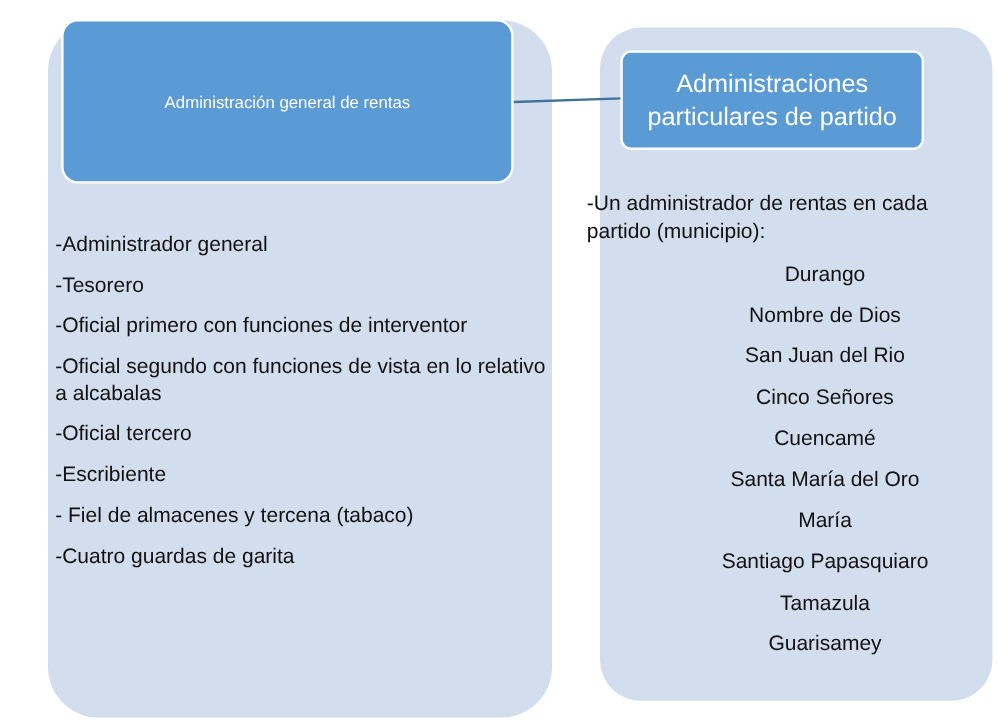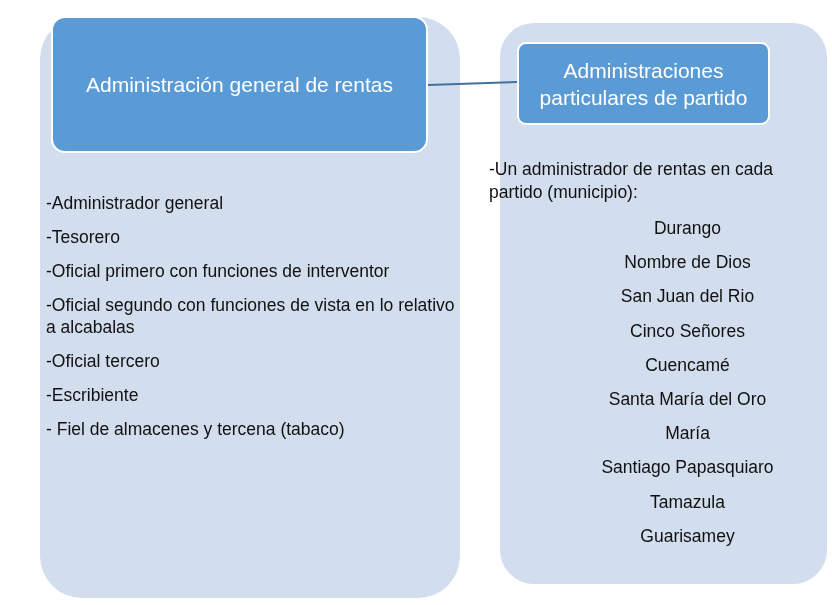--- a/index.html
+++ b/index.html
@@ -10,21 +10,21 @@
     .panel {
       position: absolute; background: #d2dded; border-radius: 42px;
     }
     #left-panel { left: 40px; top: 17px; width: 420px; height: 581px; }
     #right-panel { left: 500px; top: 23px; width: 327px; height: 561px; border-radius: 34px; }
     .header-box {
       position: absolute; background: #5b9bd5; border: 2px solid #ffffff; border-radius: 12px;
       color: #ffffff; display: flex; align-items: center; justify-content: center; text-align: center;
       box-sizing: border-box;
     }
-    #left-header { left: 51px; top: 16px; width: 377px; height: 137px; font-size: 21px; border-radius: 14px; }
+    #left-header { left: 51px; top: 16px; width: 377px; height: 137px; font-size: 14px; border-radius: 14px; }
     #right-header { left: 517px; top: 42px; width: 253px; height: 83px; font-size: 21px; line-height: 27px; border-radius: 9px; }
     .list-left { position: absolute; left: 46px; top: 192px; width: 410px; font-size: 17.5px; }
     .list-left .item { line-height: 22px; margin-bottom: 12px; }
     .list-left .item.bold { font-weight: normal; }
     .right-intro { position: absolute; left: 489px; top: 158px; width: 318px; font-size: 17.5px; line-height: 23px; }
     .right-list { position: absolute; left: 500px; top: 216px; width: 327px; text-align: center; font-size: 17.5px; }
     .right-list .city { height: 34.2px; line-height: 24px; padding-left: 48px; }
     svg.connector { position: absolute; left: 0; top: 0; }
   </style>
 </head>
@@ -46,20 +46,21 @@
 </div>
 
 <div class="list-left">
   <div class="item bold">-Administrador general</div>
   <div class="item">-Tesorero</div>
   <div class="item">-Oficial primero con funciones de interventor</div>
   <div class="item">-Oficial segundo con funciones de vista en lo relativo a alcabalas</div>
   <div class="item">-Oficial tercero</div>
   <div class="item">-Escribiente</div>
   <div class="item">- Fiel de almacenes y tercena (tabaco)</div>
+  <div class="item">-Cuatro guardas de garita</div>
 </div>
 
 <div class="right-intro">-Un administrador de rentas en cada partido (municipio):</div>
 
 <div class="right-list">
   <div class="city">Durango</div>
   <div class="city">Nombre de Dios</div>
   <div class="city">San Juan del Rio</div>
   <div class="city">Cinco Señores</div>
   <div class="city">Cuencamé</div>

